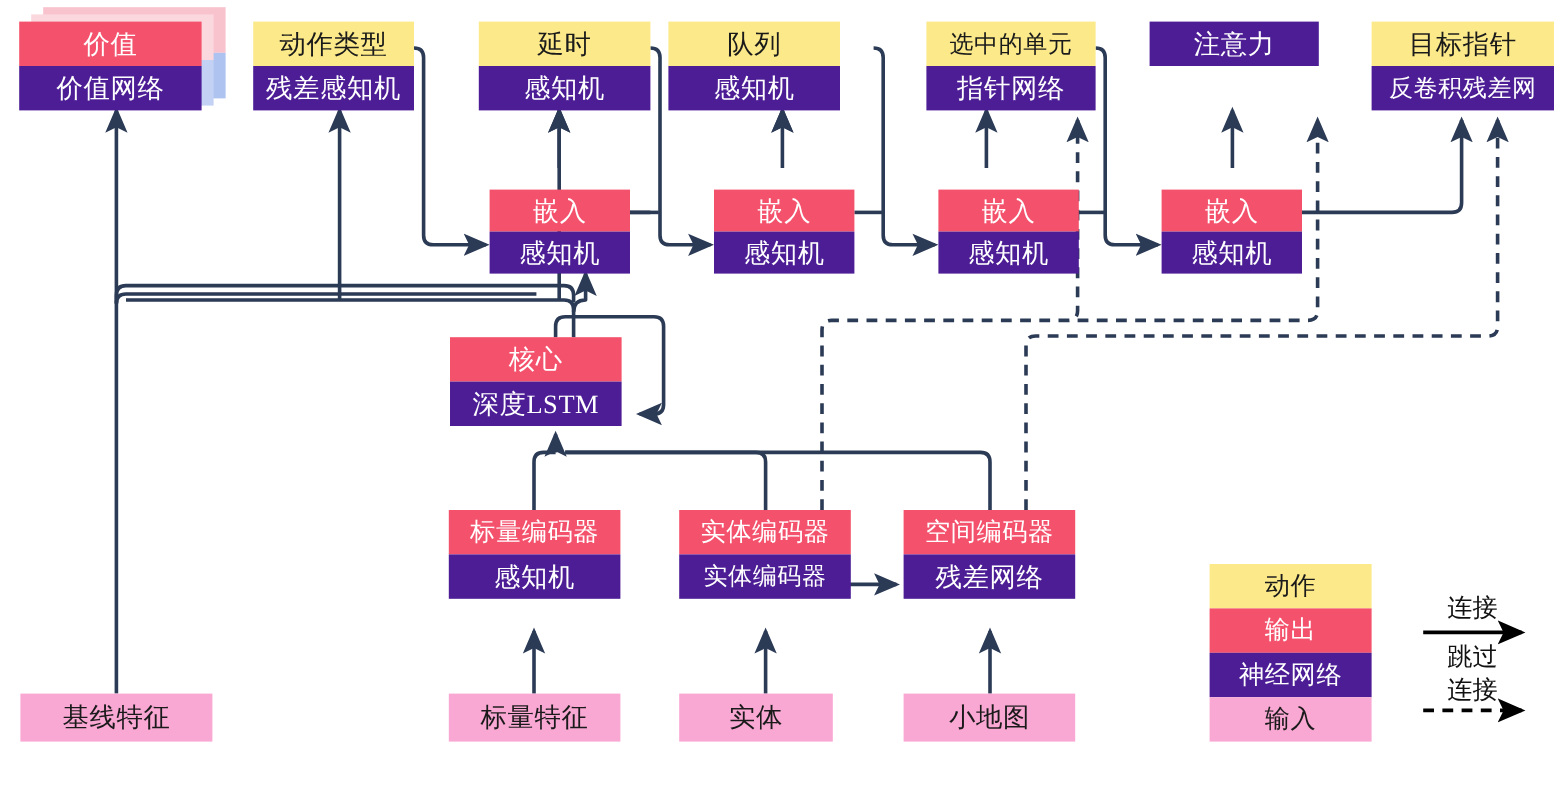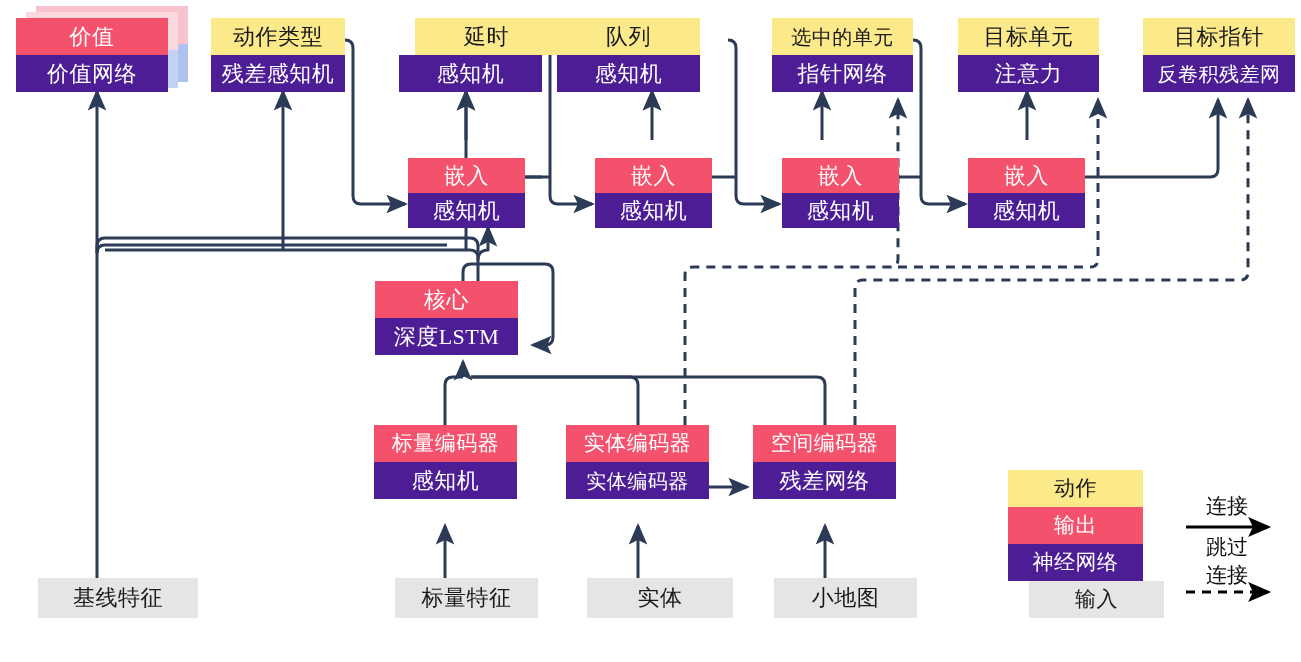--- a/index.html
+++ b/index.html
@@ -12,21 +12,21 @@
 
   .node{position:absolute;box-sizing:border-box;}
   .cell{
     display:flex;align-items:center;justify-content:center;
     box-sizing:border-box;white-space:nowrap;
     font-size:22px;line-height:1;letter-spacing:.5px;
   }
   .c-action{background:#fbe98a;color:#1a1a1a;}
   .c-output{background:#f4516c;color:#ffffff;}
   .c-nn{background:#4c1d95;color:#ffffff;}
-  .c-input{background:#e5e5e5;color:#1a1a1a;margin-left:21px;}
+  .c-input{background:#f9a8d4;color:#1a1a1a;}
 
   .ghost{position:absolute;z-index:0;}
   .ghost .cell{opacity:1;}
   .g1 .c-output{background:#fbd7de;}
   .g1 .c-nn{background:#c3d2f4;}
   .g2 .c-output{background:#f9c3cd;}
   .g2 .c-nn{background:#aec3f0;}
 
   .stack{z-index:3;}
 
@@ -154,36 +154,35 @@
     <div class="cell c-action c-output" style="width:152px;height:37px;">价值</div>
     <div class="cell c-nn" style="width:152px;height:37px;">价值网络</div>
   </div>
 
   <div class="node stack" style="left:211px;top:18px;width:134px;height:74px;">
     <div class="cell c-action" style="width:134px;height:37px;">动作类型</div>
     <div class="cell c-nn" style="width:134px;height:37px;">残差感知机</div>
   </div>
 
   <div class="node stack" style="left:399px;top:18px;width:143px;height:74px;">
-    <div class="cell c-action" style="width:143px;height:37px;margin-left:16px;">延时</div>
+    <div class="cell c-action" style="width:143px;height:37px;">延时</div>
     <div class="cell c-nn" style="width:143px;height:37px;">感知机</div>
   </div>
 
   <div class="node stack" style="left:557px;top:18px;width:143px;height:60px;">
     <div class="cell c-action" style="width:143px;height:37px;">队列</div>
     <div class="cell c-nn" style="width:143px;height:37px;">感知机</div>
   </div>
 
   <div class="node stack" style="left:772px;top:18px;width:141px;height:74px;">
     <div class="cell c-action" style="width:141px;height:37px;font-size:20px;">选中的单元</div>
     <div class="cell c-nn" style="width:141px;height:37px;">指针网络</div>
   </div>
 
   <div class="node stack" style="left:958px;top:18px;width:141px;height:74px;">
-    <div class="cell c-action" style="width:141px;height:37px;">目标单元</div>
     <div class="cell c-nn" style="width:141px;height:37px;">注意力</div>
   </div>
 
   <div class="node stack" style="left:1143px;top:18px;width:152px;height:74px;">
     <div class="cell c-action" style="width:152px;height:37px;">目标指针</div>
     <div class="cell c-nn" style="width:152px;height:37px;font-size:20px;">反卷积残差网</div>
   </div>
 
   <div class="node stack" style="left:408px;top:158px;width:117px;height:70px;">
     <div class="cell c-output" style="width:117px;height:35px;">嵌入</div>
@@ -215,21 +214,21 @@
     <div class="cell c-output" style="width:143px;height:37px;font-size:21px;">实体编码器</div>
     <div class="cell c-nn" style="width:143px;height:37px;font-size:20px;">实体编码器</div>
   </div>
   <div class="node stack" style="left:753px;top:425px;width:143px;height:94px;">
     <div class="cell c-output" style="width:143px;height:37px;font-size:21px;">空间编码器</div>
     <div class="cell c-nn" style="width:143px;height:37px;">残差网络</div>
   </div>
 
   <div class="node stack cell c-input" style="left:17px;top:578px;width:160px;height:40px;font-size:22px;">基线特征</div>
   <div class="node stack cell c-input" style="left:374px;top:578px;width:143px;height:40px;font-size:22px;">标量特征</div>
-  <div class="node stack cell c-input" style="left:566px;top:578px;width:146px;height:40px;font-size:22px;">实体</div>
+  <div class="node stack cell c-input" style="left:566px;top:578px;width:128px;height:40px;font-size:22px;">实体</div>
   <div class="node stack cell c-input" style="left:753px;top:578px;width:143px;height:40px;font-size:22px;">小地图</div>
 
   <div class="legend-box" style="left:1008px;top:470px;width:135px;height:148px;">
     <div class="cell c-action" style="width:135px;height:37px;font-size:21px;">动作</div>
     <div class="cell c-output" style="width:135px;height:37px;font-size:21px;">输出</div>
     <div class="cell c-nn" style="width:135px;height:37px;font-size:21px;">神经网络</div>
     <div class="cell c-input" style="width:135px;height:37px;font-size:21px;">输入</div>
   </div>
 
   <div class="legend-label" style="left:1186px;top:492px;width:82px;">连接</div>

